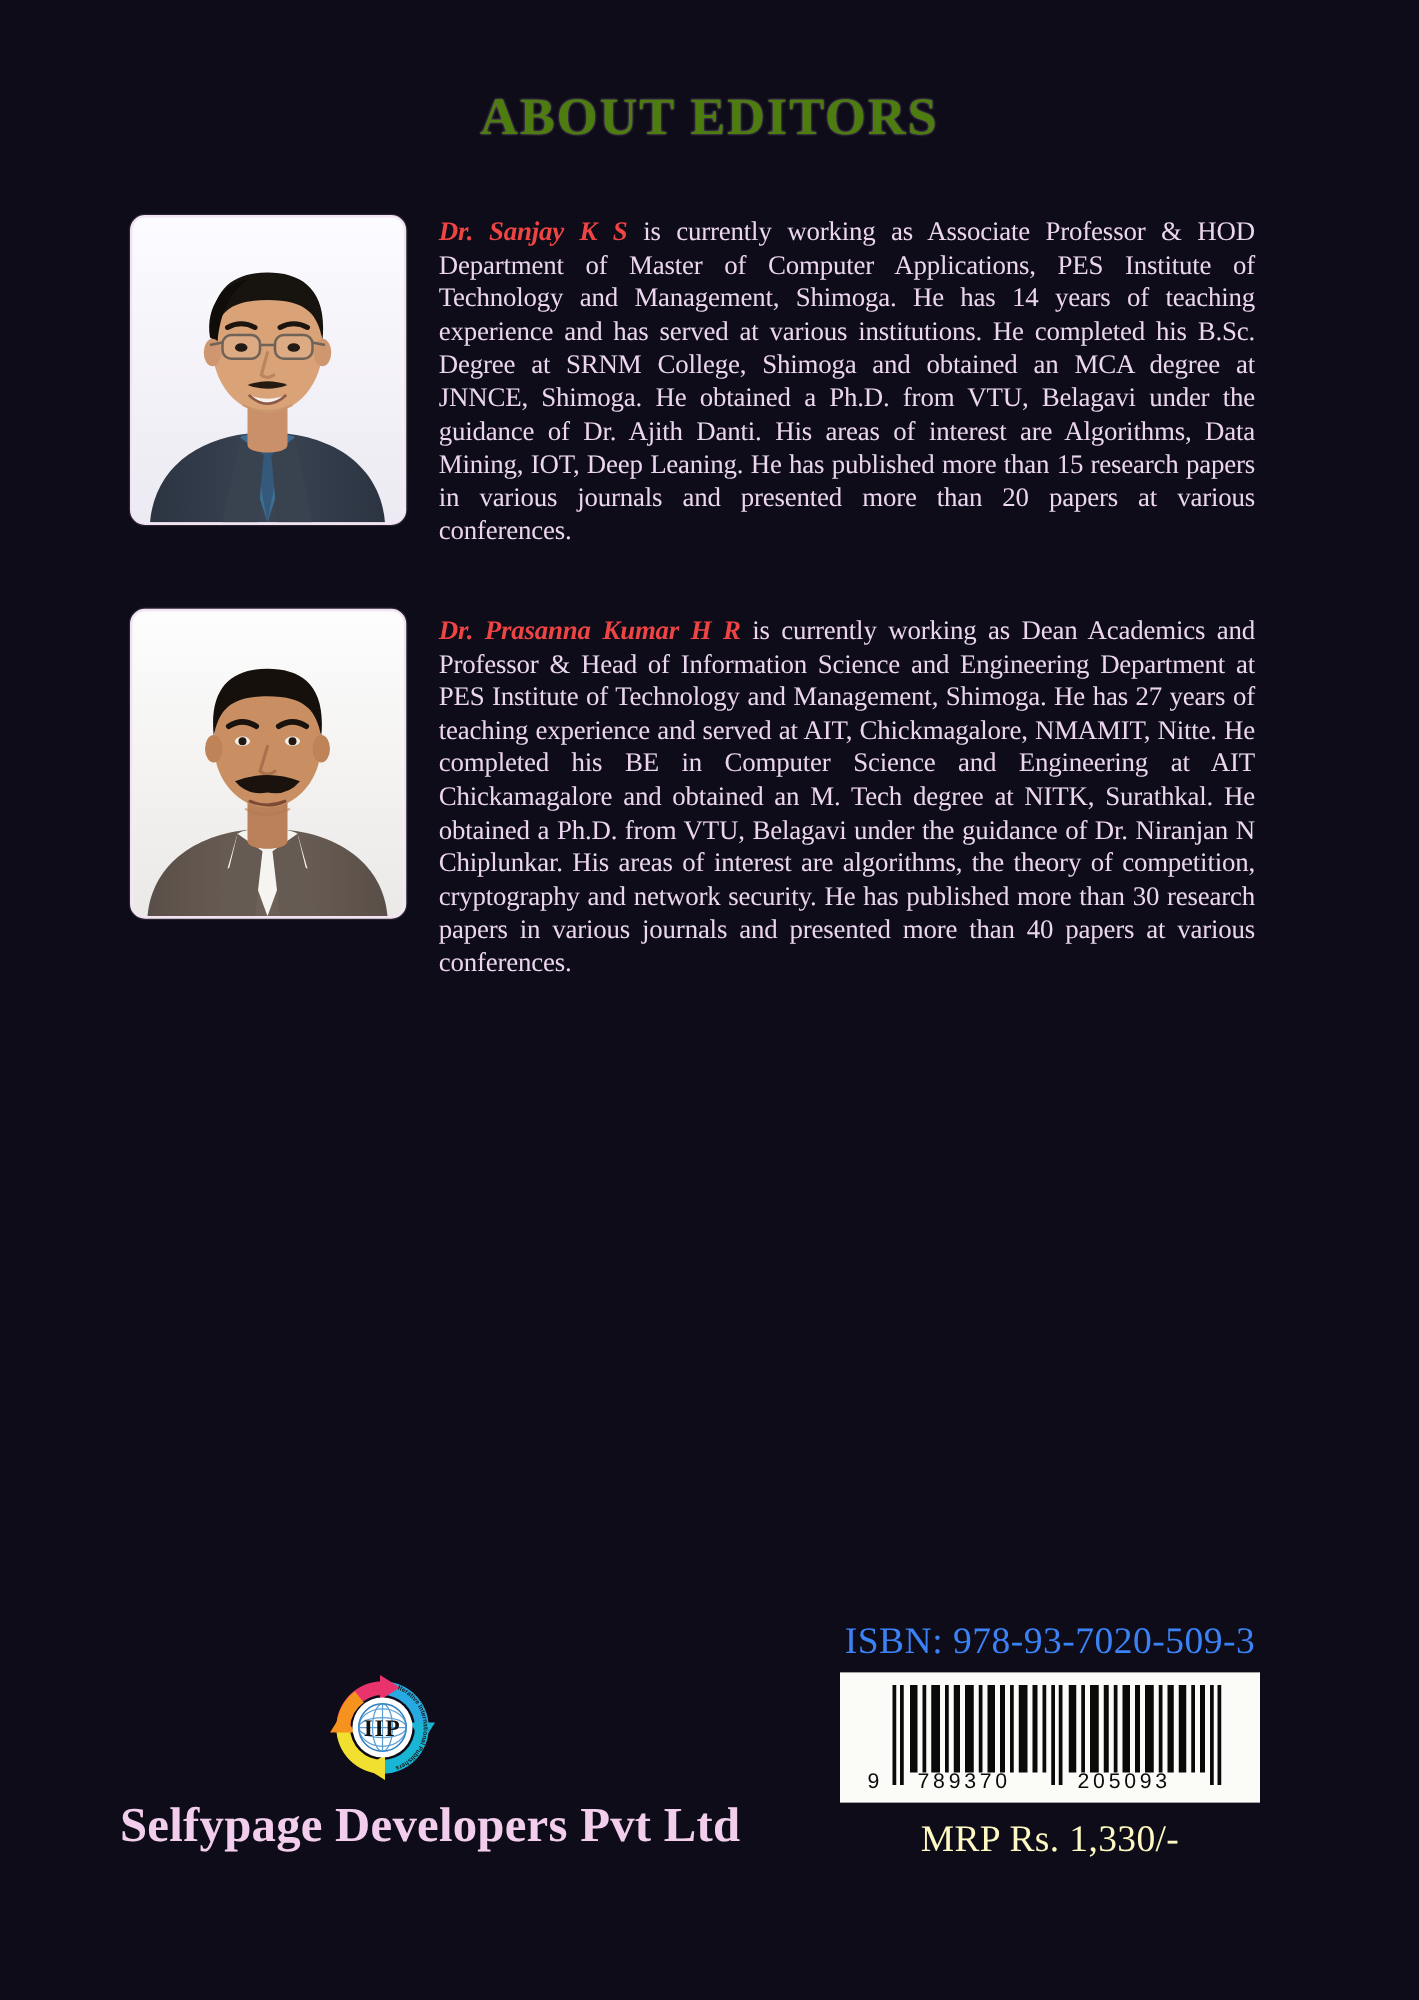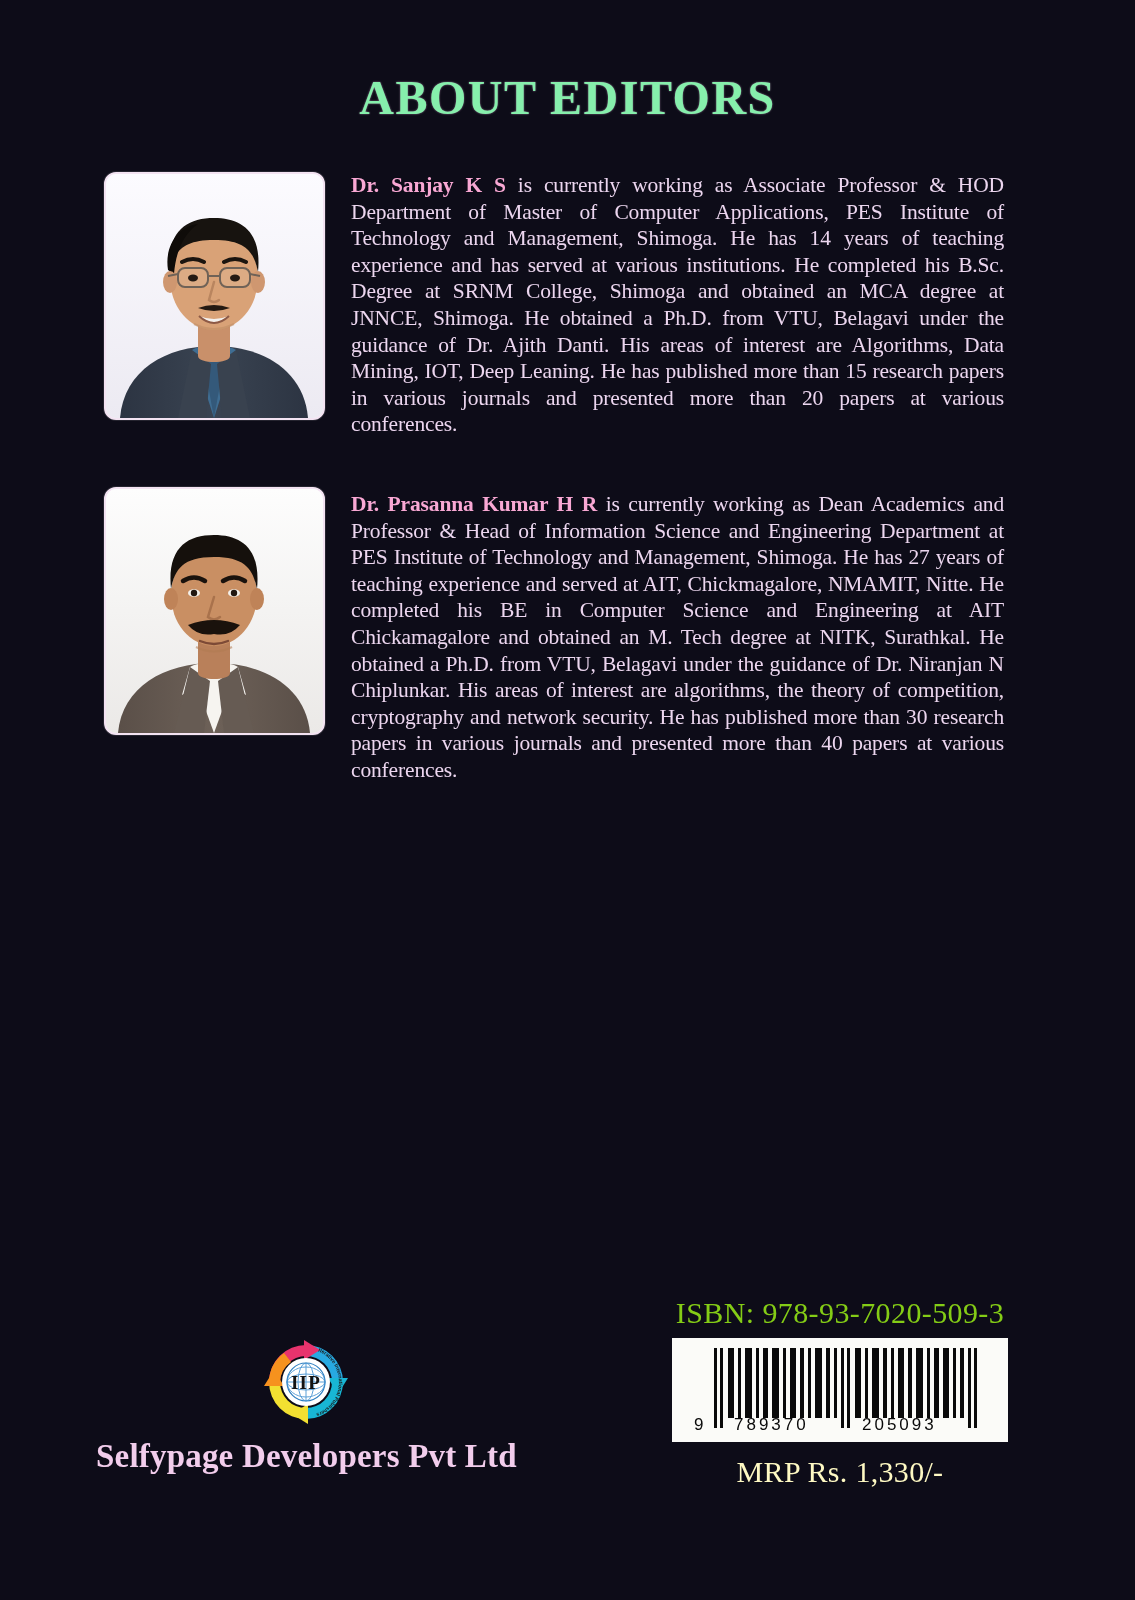--- a/index.html
+++ b/index.html
@@ -23,23 +23,23 @@
 
   
   .title {
     position: absolute;
     top: 70px;
     left: 0;
     width: 1135px;
     text-align: center;
     font-family: "Liberation Serif", serif;
     font-weight: bold;
-    font-size: 48px;
+    font-size: 42px;
     letter-spacing: 1.5px;
-    color: #86efac;
+    color: #4d7c0f;
     text-shadow: 0 0 2px rgba(255,210,245,0.55);
   }
 
   
   .editor {
     position: absolute;
     left: 104px;
     width: 900px;
     display: flex;
     align-items: flex-start;
@@ -67,59 +67,60 @@
     font-family: "Liberation Serif", serif;
     font-size: 21.5px;
     line-height: 26.6px;
     text-align: justify;
     text-justify: inter-word;
     letter-spacing: -0.15px;
   }
   #editor-2 .bio { margin-top: 4px; }
   .bio .name {
     font-weight: bold;
-    color: #f9a8d4;
+    color: #ef4444;
+    font-style: italic;
   }
 
   
   .publisher {
     position: absolute;
     left: 96px;
     top: 1334px;
     width: 420px;
     text-align: center;
   }
   .logo-wrap {
     width: 96px;
     height: 96px;
     margin: 0 auto 8px auto;
     position: relative;
   }
   .logo-wrap svg { display: block; width: 96px; height: 96px; }
   .publisher-name {
     font-family: "Liberation Serif", serif;
     font-weight: bold;
-    font-size: 33px;
+    font-size: 39px;
     color: #f2cdec;
     letter-spacing: 0.2px;
     white-space: nowrap;
   }
 
   
   .isbn-block {
     position: absolute;
     left: 665px;
     top: 1296px;
     width: 350px;
     text-align: center;
   }
   .isbn-text {
     font-family: "Liberation Serif", serif;
     font-size: 30px;
-    color: #84cc16;
+    color: #3b82f6;
     letter-spacing: 0.4px;
     margin-bottom: 8px;
     white-space: nowrap;
   }
   .barcode-box {
     background: #fbfbf8;
     width: 336px;
     height: 104px;
     margin: 0 auto;
     position: relative;

